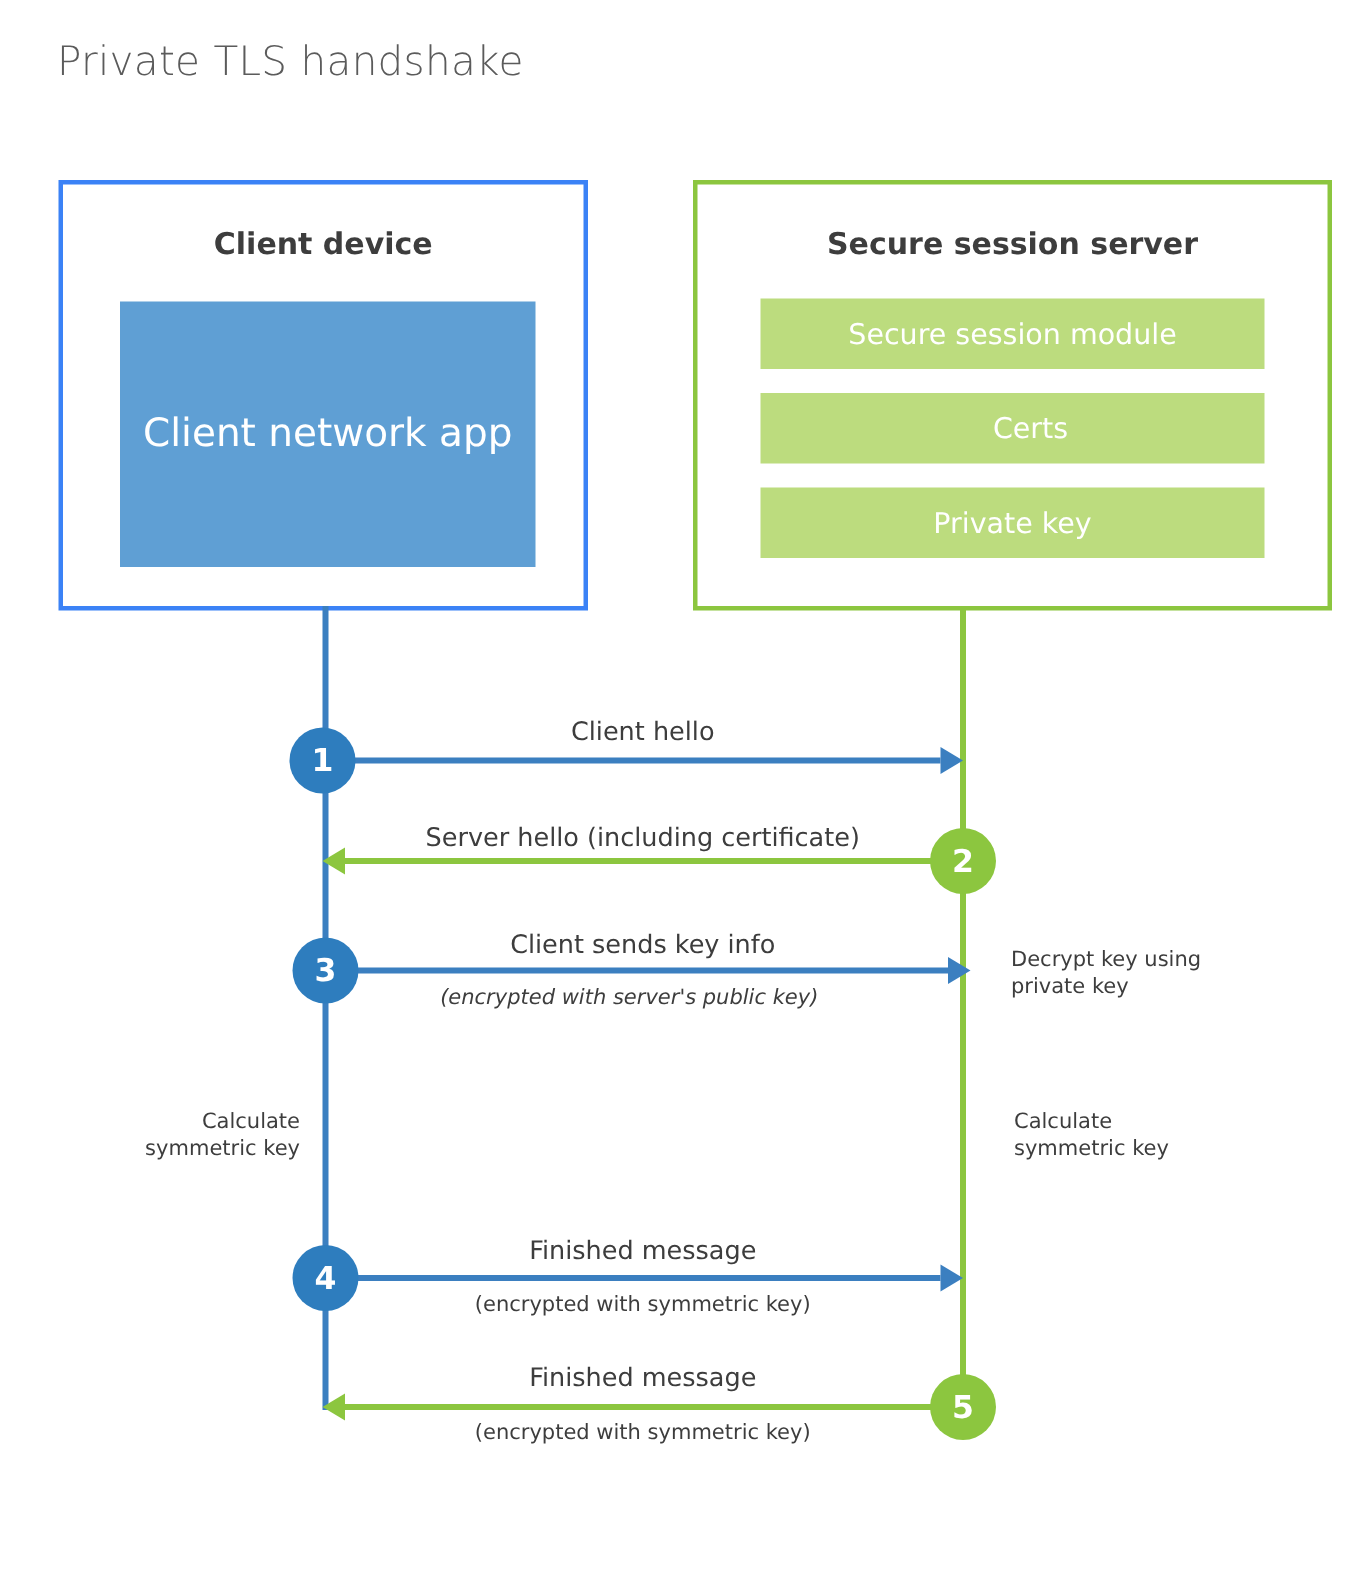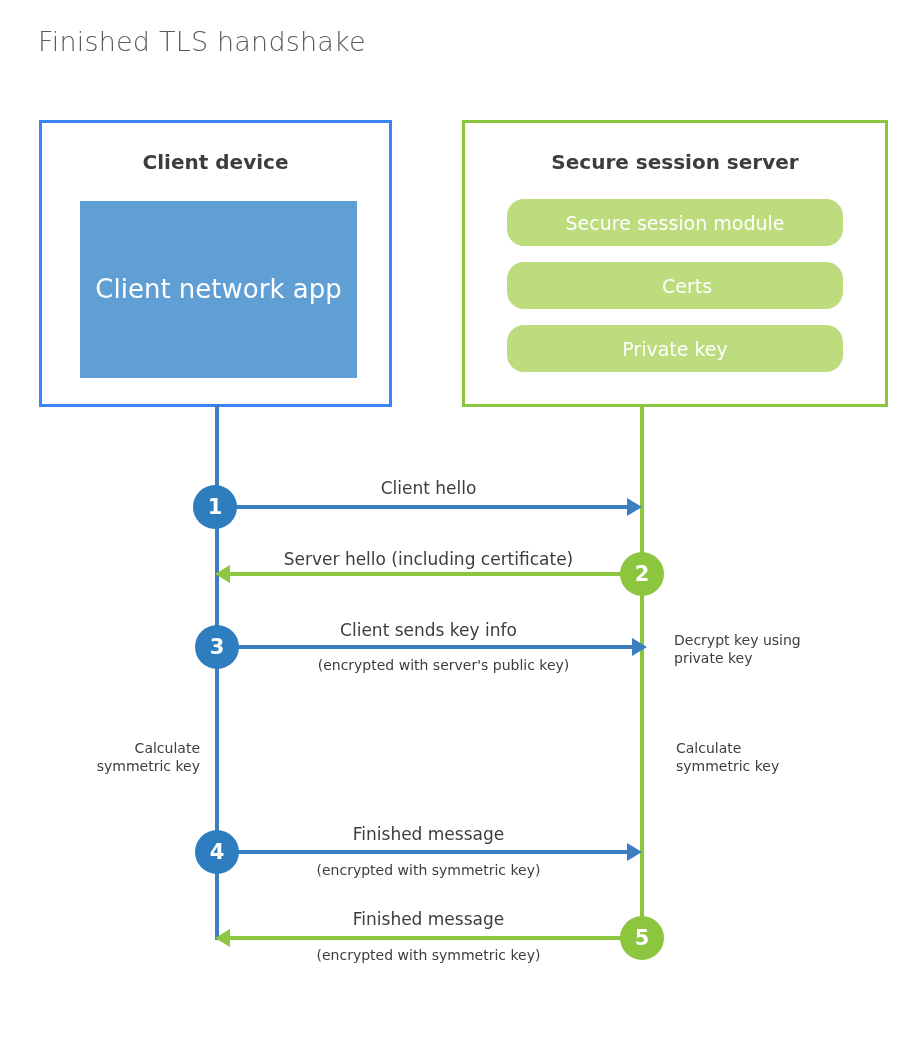--- a/index.html
+++ b/index.html
@@ -83,21 +83,20 @@
     left: 42px;
     width: 336px;
     height: 47px;
     background: #bcdc7e;
     color: #ffffff;
     font-size: 19px;
     display: flex;
     align-items: center;
     justify-content: center;
     box-sizing: border-box;
-    border-radius: 17px;
   }
   #server-block-0 { top: 76px; }
   #server-block-1 { top: 139px; padding-left: 24px; }
   #server-block-2 { top: 202px; }
 
   
   .lifeline {
     position: absolute;
     width: 4px;
   }
@@ -170,21 +169,21 @@
     color: #3d3d3d;
     font-size: 14px;
     line-height: 1.25;
   }
   .side-note.right-align { text-align: right; }
   .side-note.left-align { text-align: left; }
 </style>
 </head>
 <body>
 
-<div id="diagram-title">Finished TLS handshake</div>
+<div id="diagram-title">Private TLS handshake</div>
 
 <div id="client-box" class="participant-box">
   <div class="box-title">Client device</div>
   <div id="client-app-block">Client network app</div>
 </div>
 
 <div id="server-box" class="participant-box">
   <div class="box-title">Secure session server</div>
   <div id="server-block-0" class="server-block">Secure session module</div>
   <div id="server-block-1" class="server-block">Certs</div>
@@ -200,21 +199,21 @@
 <div class="step-circle blue" style="left:193px; top:485px;">1</div>
 
 <div class="msg-label" style="left:217px; top:549px; width:423px;text-align:center;">Server hello (including certificate)</div>
 <div class="msg-line green" style="left:228px; top:572px; width:400px;"></div>
 <div class="arrow-head left green" style="left:215px; top:565px;"></div>
 <div class="step-circle green" style="left:620px; top:552px;">2</div>
 
 <div class="msg-label" style="left:217px; top:620px; width:423px;">Client sends key info</div>
 <div class="msg-line blue" style="left:217px; top:645px; width:423px;"></div>
 <div class="arrow-head right blue" style="left:632px; top:638px;"></div>
-<div class="msg-sublabel" style="left:232px; top:657px; width:423px;">(encrypted with server's public key)</div>
+<div class="msg-sublabel" style="left:208px; top:657px; width:423px;font-style:italic;">(encrypted with server's public key)</div>
 <div class="step-circle blue" style="left:195px; top:625px;">3</div>
 
 <div class="side-note left-align" style="left:674px; top:632px; width:190px;">
   <div>Decrypt key using</div>
   <div>private key</div>
 </div>
 
 <div class="side-note right-align" style="left:40px; top:740px; width:160px;">
   <div>Calculate</div>
   <div>symmetric key</div>

